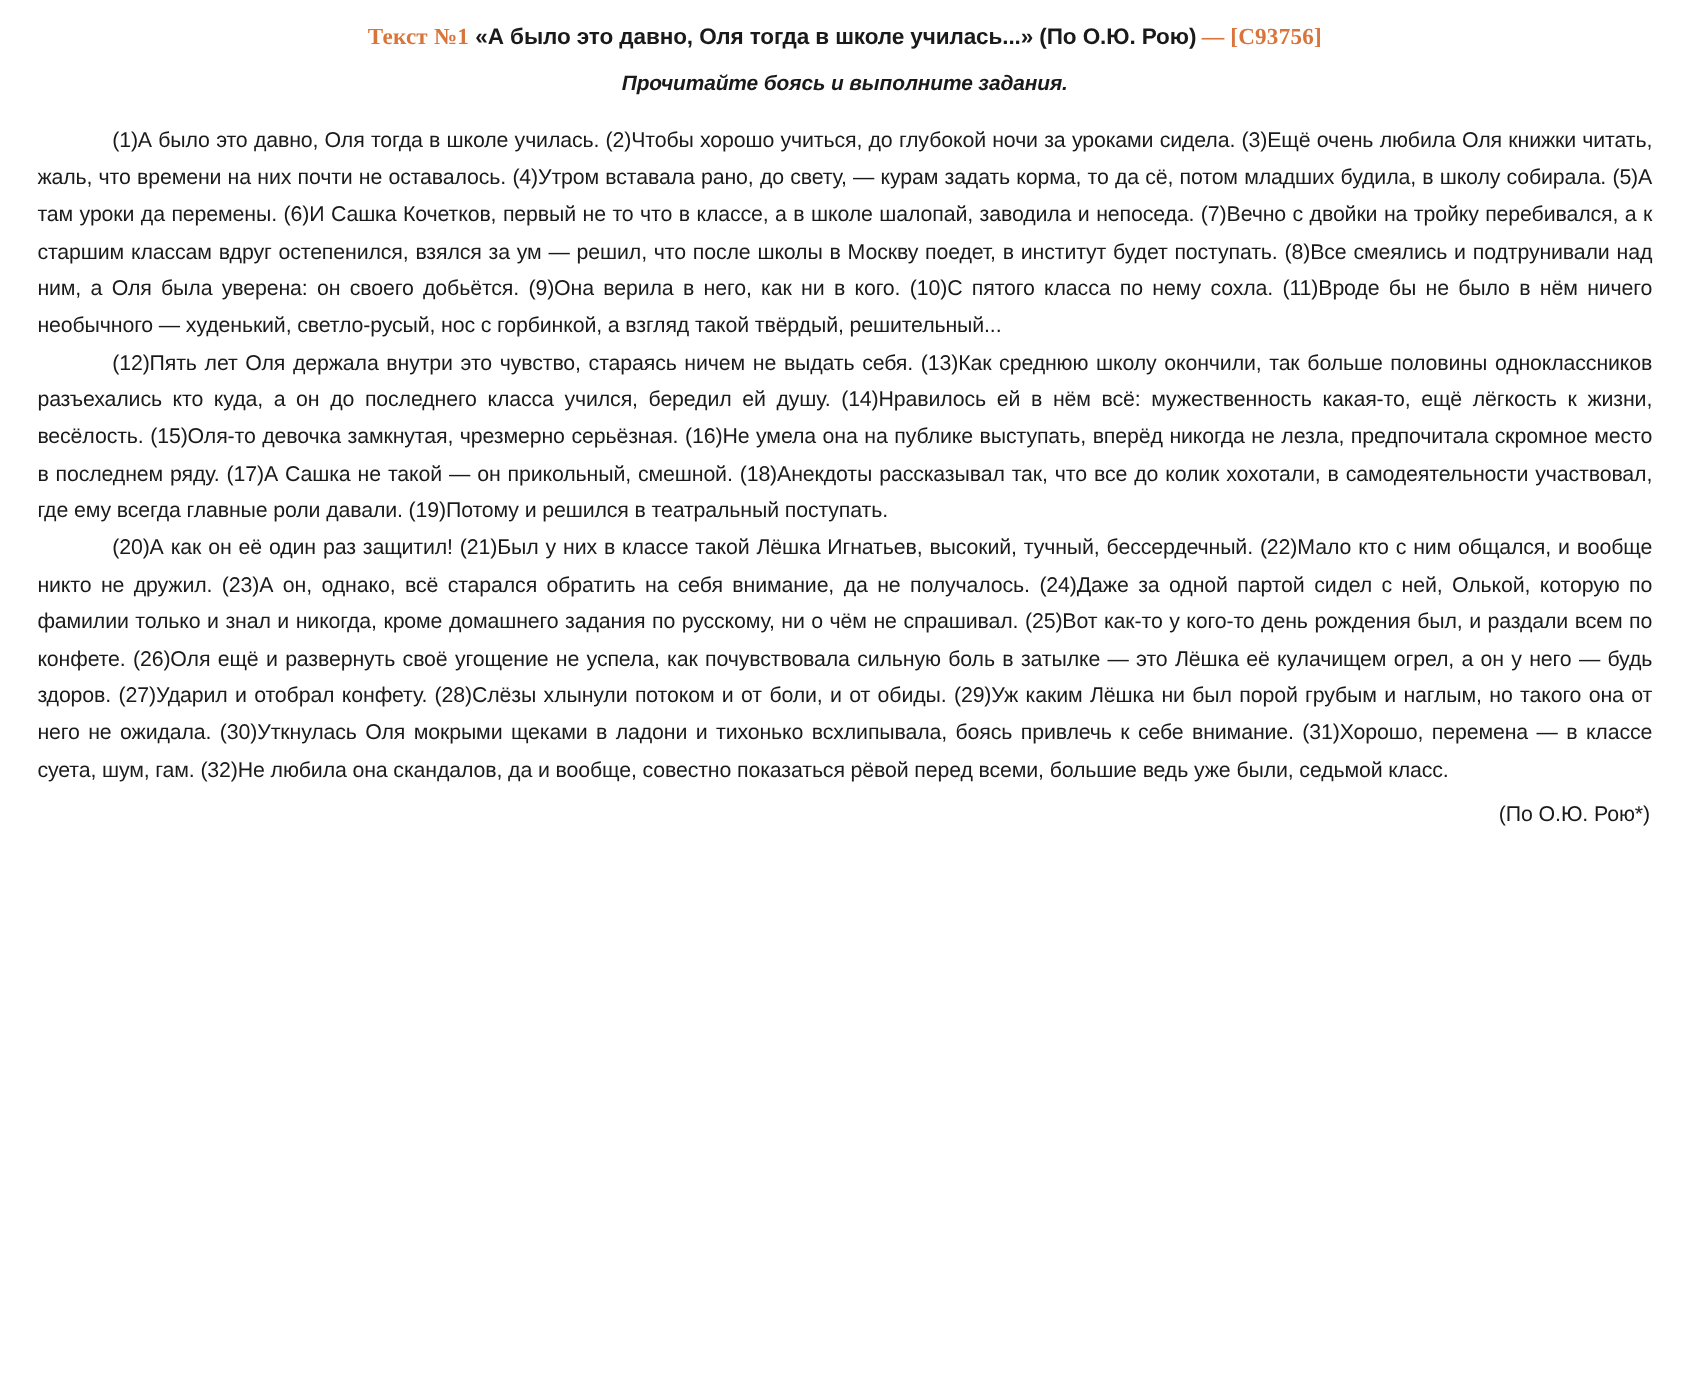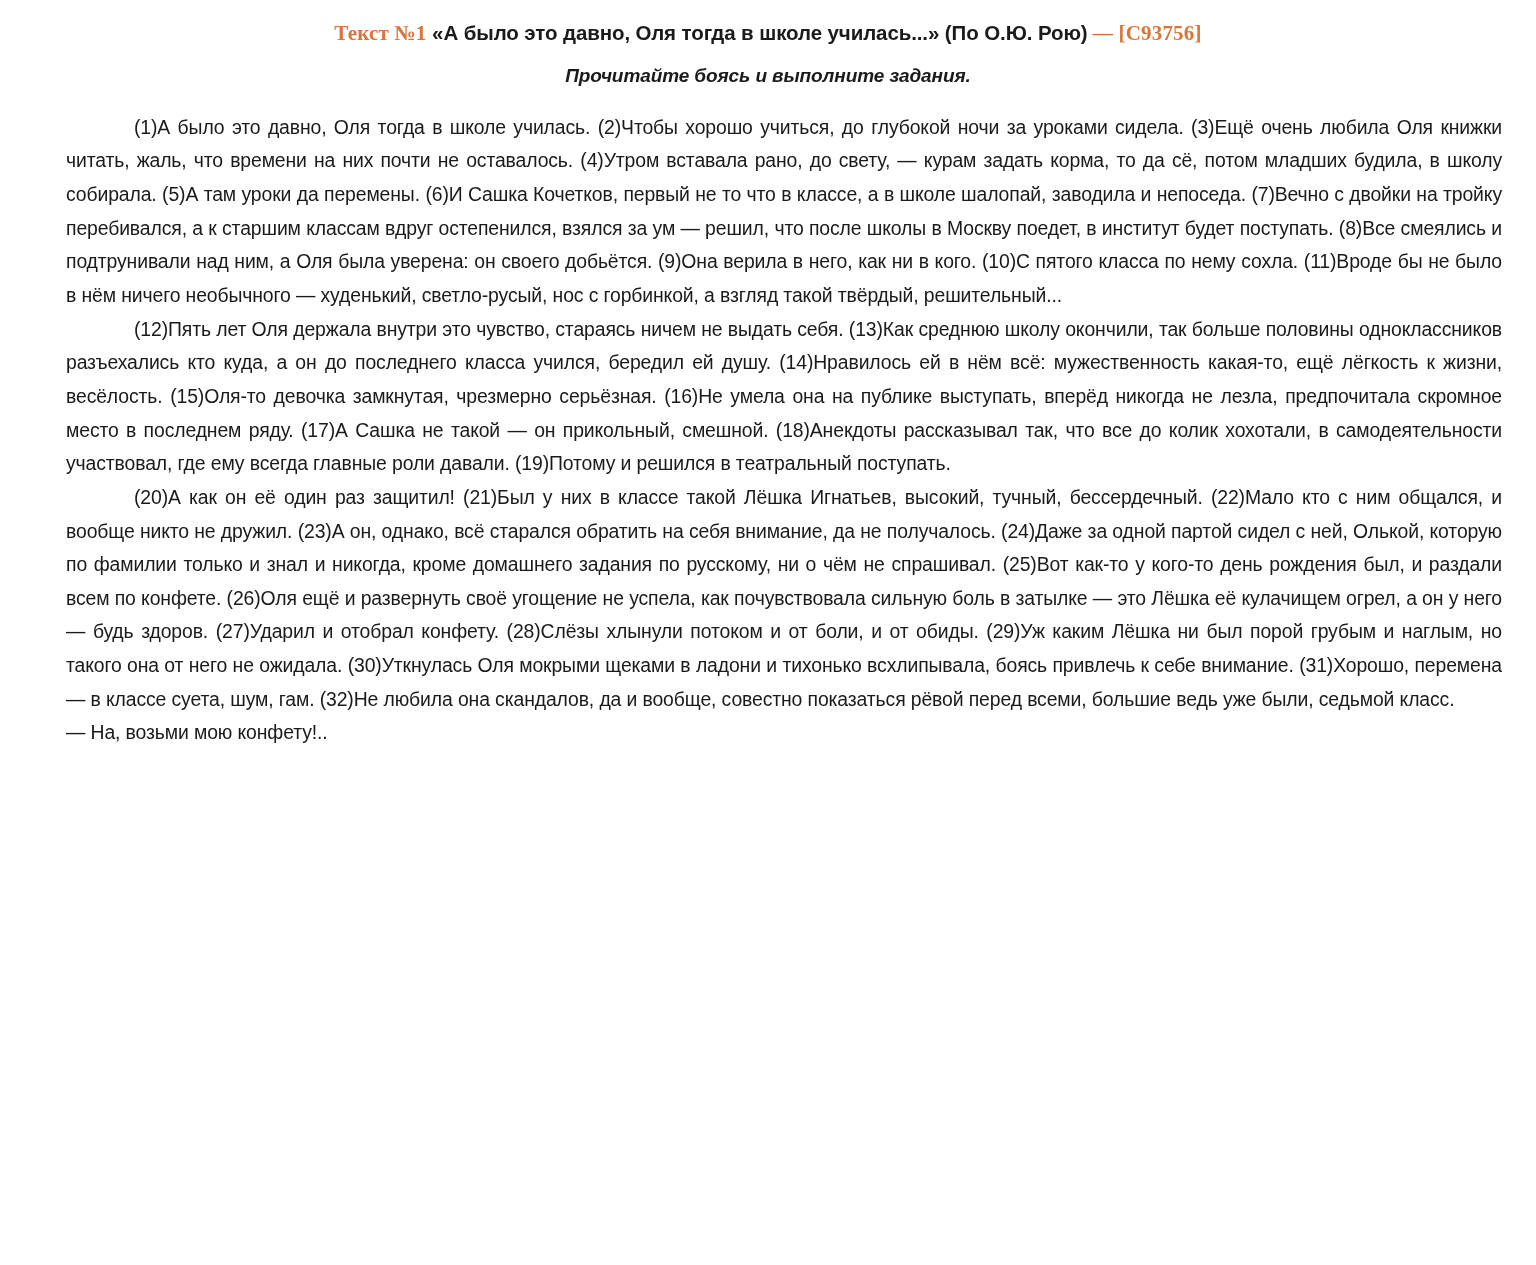--- a/index.html
+++ b/index.html
@@ -69,21 +69,20 @@
 
   
   .body-text {
     margin-top: 24px;
     font-size: 19.4px;
     line-height: 1.735;
     text-align: justify;
     text-justify: inter-word;
     letter-spacing: -0.12px;
     word-spacing: 0px;
-    margin-left: 32px;
   }
   .body-text p {
     margin: 0;
     text-align: justify;
   }
   .para-indent {
     text-indent: 68px;
   }
   .dialogue-line {
     text-indent: 68px;
@@ -127,19 +126,19 @@
 
     <p class="para-indent">(1)А было это давно, Оля тогда в школе училась. (2)Чтобы хорошо учиться, до глубокой ночи за уроками сидела. (3)Ещё очень любила Оля книжки читать, жаль, что времени на них почти не оставалось. (4)Утром вставала рано, до свету, — курам задать корма, то да сё, потом младших будила, в школу собирала. (5)А там уроки да перемены. (6)И Сашка Кочетков, первый не то что в классе, а в школе шалопай, заводила и непоседа. (7)Вечно с двойки на тройку перебивался, а к старшим классам вдруг остепенился, взялся за ум — решил, что после школы в Москву поедет, в институт будет поступать. (8)Все смеялись и подтрунивали над ним, а Оля была уверена: он своего добьётся. (9)Она верила в него, как ни в кого. (10)С пятого класса по нему сохла. (11)Вроде бы не было в нём ничего необычного — худенький, светло-русый, нос с горбинкой, а взгляд такой твёрдый, решительный...</p>
 
     <p class="para-indent">(12)Пять лет Оля держала внутри это чувство, стараясь ничем не выдать себя. (13)Как среднюю школу окончили, так больше половины одноклассников разъехались кто куда, а он до последнего класса учился, бередил ей душу. (14)Нравилось ей в нём всё: мужественность какая-то, ещё лёгкость к жизни, весёлость. (15)Оля-то девочка замкнутая, чрезмерно серьёзная. (16)Не умела она на публике выступать, вперёд никогда не лезла, предпочитала скромное место в последнем ряду. (17)А Сашка не такой — он прикольный, смешной. (18)Анекдоты рассказывал так, что все до колик хохотали, в самодеятельности участвовал, где ему всегда главные роли давали. (19)Потому и решился в театральный поступать.</p>
 
     <p class="para-indent">(20)А как он её один раз защитил! (21)Был у них в классе такой Лёшка Игнатьев, высокий, тучный, бессердечный. (22)Мало кто с ним общался, и вообще никто не дружил. (23)А он, однако, всё старался обратить на себя внимание, да не получалось. (24)Даже за одной партой сидел с ней, Олькой, которую по фамилии только и знал и никогда, кроме домашнего задания по русскому, ни о чём не спрашивал. (25)Вот как-то у кого-то день рождения был, и раздали всем по конфете. (26)Оля ещё и развернуть своё угощение не успела, как почувствовала сильную боль в затылке — это Лёшка её кулачищем огрел, а он у него — будь здоров. (27)Ударил и отобрал конфету. (28)Слёзы хлынули потоком и от боли, и от обиды. (29)Уж каким Лёшка ни был порой грубым и наглым, но такого она от него не ожидала. (30)Уткнулась Оля мокрыми щеками в ладони и тихонько всхлипывала, боясь привлечь к себе внимание. (31)Хорошо, перемена — в классе суета, шум, гам. (32)Не любила она скандалов, да и вообще, совестно показаться рёвой перед всеми, большие ведь уже были, седьмой класс.</p>
 
 
 
 
-    <p class="dialogue-flat">— На, возьми мою конфету!..</p>
 
   </div>
 
+  <div class="attribution">(По О.Ю. Рою*)</div>
 
 
 </div>
 
 </body></html>

